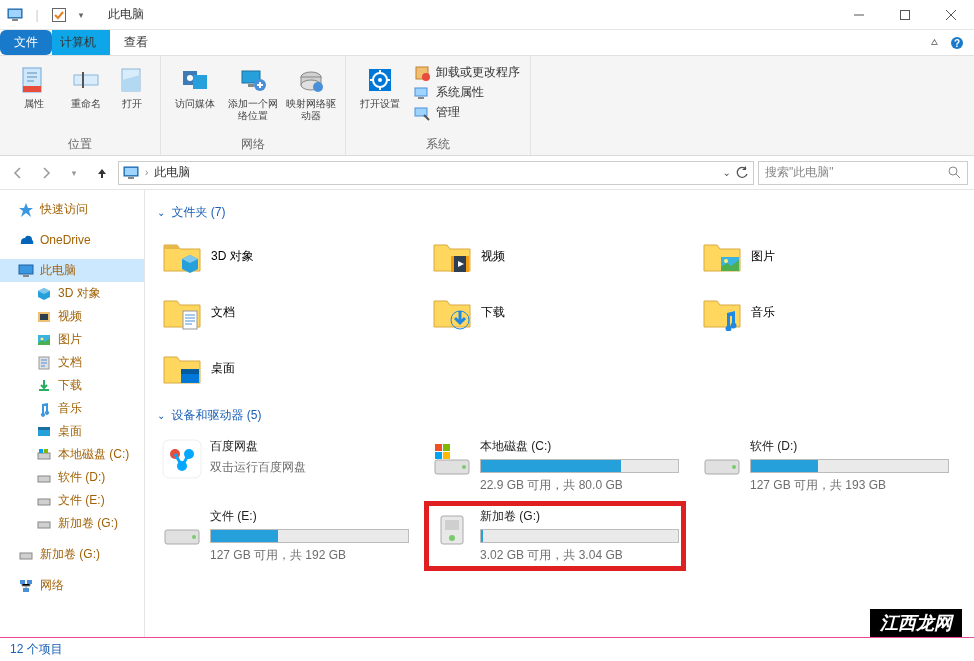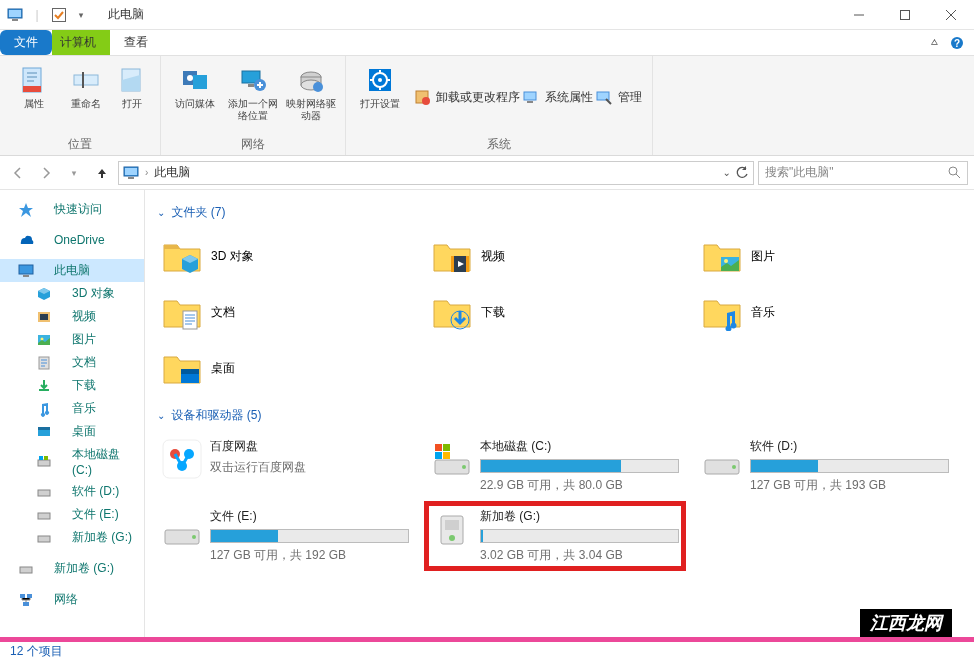--- a/index.html
+++ b/index.html
@@ -10,48 +10,48 @@
 .titlebar .qat { display: flex; align-items: center; gap: 4px; padding: 0 6px; }
 .titlebar .qat-icon { width: 18px; height: 18px; display: flex; align-items: center; justify-content: center; }
 .titlebar .title { margin-left: 12px; color: #333; }
 .titlebar .win-controls { margin-left: auto; display: flex; }
 .titlebar .win-btn { width: 46px; height: 30px; display: flex; align-items: center; justify-content: center; color: #555; }
 
 
 .tabs-row { height: 26px; display: flex; align-items: stretch; background: #fff; border-bottom: 1px solid #e1e1e1; }
 .tab { padding: 0 14px; display: flex; align-items: center; color: #333; cursor: default; }
 .tab.file { background: #1979ca; color: #fff; border-radius: 6px; }
-.tab.active { background: #84cc16; padding-left: 8px; }
+.tab.active { background: #0ea5e9; padding-left: 8px; }
 .tabs-row .help-area { margin-left: auto; display: flex; align-items: center; padding-right: 10px; gap: 10px; color: #1979ca; }
 
 
 .ribbon { height: 100px; background: #f5f5f5; border-bottom: 1px solid #dadada; display: flex; }
 .ribbon-group { border-right: 1px solid #e3e3e3; padding: 4px 8px 2px; display: flex; flex-direction: column; }
 .ribbon-group .buttons { display: flex; gap: 6px; flex: 1; }
 .ribbon-group .group-label { text-align: center; color: #666; font-size: 12px; padding-top: 2px; }
 .rbtn-lg { width: 52px; display: flex; flex-direction: column; align-items: center; gap: 2px; padding-top: 4px; color: #444; }
 .rbtn-lg .ic { width: 32px; height: 32px; display: flex; align-items: center; justify-content: center; }
 .rbtn-lg .lbl { font-size: 10px; text-align: center; line-height: 1.2; }
-.ribbon-list { display: flex; gap: 3px; padding: 4px 2px; justify-content: center; }
+.ribbon-list { display: flex; flex-direction: column; gap: 3px; padding: 4px 2px; }
 .ribbon-list-item { display: flex; align-items: center; gap: 6px; color: #333; font-size: 12px; }
 .ribbon-list-item .mini-ic { width: 16px; height: 16px; }
 
 
 .nav-row { height: 34px; display: flex; align-items: center; gap: 4px; padding: 0 6px; border-bottom: 1px solid #e5e5e5; }
 .nav-arrow { width: 24px; height: 24px; display: flex; align-items: center; justify-content: center; color: #999; }
 .nav-arrow.enabled { color: #333; }
 .addr-box { flex: 1; height: 24px; border: 1px solid #ccc; display: flex; align-items: center; padding: 0 4px; gap: 6px; }
 .addr-box .crumb { display: flex; align-items: center; gap: 4px; color: #333; }
 .addr-box .addr-tail { margin-left: auto; display: flex; align-items: center; gap: 4px; }
 .search-box { width: 210px; height: 24px; border: 1px solid #ccc; display: flex; align-items: center; padding: 0 6px; color: #888; justify-content: space-between; }
 
 
 .main { display: flex; height: calc(661px - 30px - 26px - 100px - 34px - 24px); }
 .sidebar { width: 145px; border-right: 1px solid #e5e5e5; padding: 8px 0; overflow-y: auto; }
-.side-item { display: flex; align-items: center; gap: 20px; padding: 3px 6px 3px 18px; color: #0f766e; cursor: default; }
+.side-item { display: flex; align-items: center; gap: 6px; padding: 3px 6px 3px 18px; color: #a16207; cursor: default; }
 .side-item.lvl2 { padding-left: 36px; }
 .side-item.selected { background: #cce8ff; }
 .side-item .s-ic { width: 16px; height: 16px; flex-shrink: 0; }
 .side-spacer { height: 8px; }
 
 .content { flex: 1; padding: 8px 12px; overflow-y: auto; }
 .section-header { display: flex; align-items: center; gap: 6px; color: #1a5fb4; margin: 6px 0 10px; }
 .section-header .chev { font-size: 10px; }
 .grid { display: grid; grid-template-columns: repeat(3, 256px); gap: 6px 14px; margin-bottom: 14px; }
 
@@ -63,24 +63,24 @@
 .drive-item { display: flex; gap: 7px; padding: 4px; align-items: flex-start; position: relative; }
 .drive-item .d-ic { width: 42px; height: 42px; }
 .drive-info { flex: 1; }
 .drive-name { color: #222; margin-bottom: 4px; }
 .drive-bar { height: 14px; border: 1px solid #bcbcbc; background: #eaeaea; margin-bottom: 4px; position: relative; }
 .drive-bar-fill { height: 100%; background: #26a0da; }
 .drive-stats { color: #6d6d6d; font-size: 12px; }
 .drive-item.highlighted { outline: 5px solid #e02020; outline-offset: -2px; }
 
 
-.statusbar { height: 24px; border-top: 5px solid #ec4899; display: flex; align-items: center; padding: 0 10px; color: #1a5fb4; font-size: 12px; }
-
-
-.watermark { position: absolute; right: 22px; bottom: 24px; background: #000; color: #fff; font-size: 18px; font-weight: bold; padding: 2px 10px; font-style: italic; }
+.statusbar { height: 24px; border-top: 1px solid #ec4899; display: flex; align-items: center; padding: 0 10px; color: #1a5fb4; font-size: 12px; }
+
+
+.watermark { position: absolute; right: 12px; bottom: 24px; background: #000; color: #fff; font-size: 18px; font-weight: bold; padding: 2px 10px; font-style: italic; }
 
 
 svg { display: block; }
 </style>
 </head>
 <body>
 
 <div class="titlebar">
   <div class="qat">
     <span class="qat-icon">

